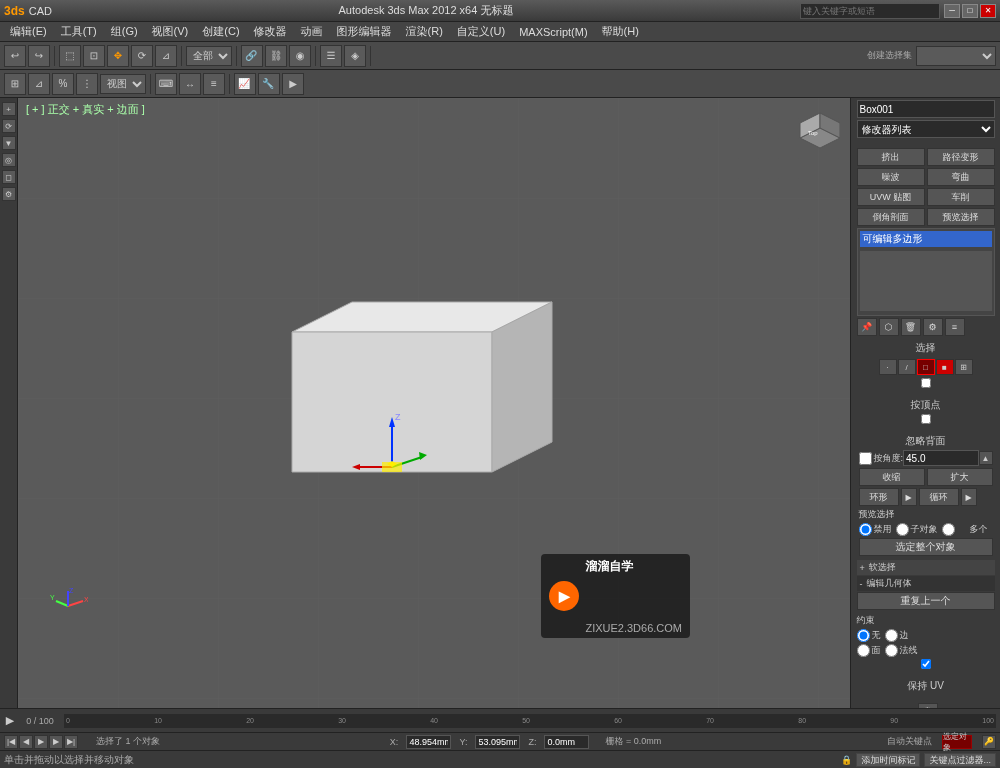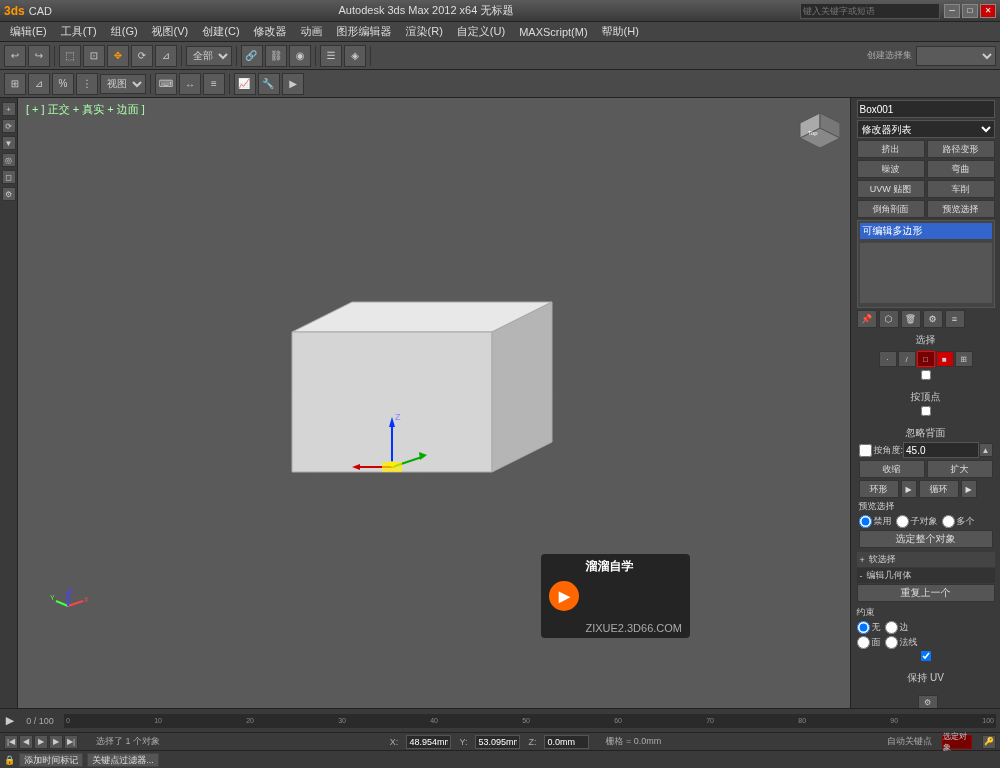--- a/index.html
+++ b/index.html
@@ -122,21 +122,21 @@
     .panel-name-input {
       width: 100%; height: 18px;
       background: #2a2a2a; border: 1px solid #555;
       color: #fff; font-size: 10px; padding: 0 2px;
       margin-bottom: 2px;
     }
     .panel-select {
       width: 100%; height: 18px;
       background: #2a2a2a; border: 1px solid #555;
       color: #fff; font-size: 10px;
-      margin-bottom: 0;
+      margin-bottom: 8px;
     }
 
     .panel-btn-row { display: flex; gap: 2px; margin-bottom: 2px; }
     .panel-btn {
       flex: 1; height: 18px;
       background: #555; border: 1px solid #333;
       color: #ddd; font-size: 9px; cursor: pointer;
       display: flex; align-items: center; justify-content: center;
     }
 
@@ -552,21 +552,21 @@
           <div style="display:flex;align-items:center;gap:2px;">
             <input type="radio" name="preview" id="r-off" checked="" style="">
             <label for="r-off" style="font-size:9px;color:#ccc;">禁用</label>
           </div>
           <div style="display:flex;align-items:center;gap:2px;">
             <input type="radio" name="preview" id="r-sub" style="">
             <label for="r-sub" style="font-size:9px;color:#ccc;">子对象</label>
           </div>
           <div style="display:flex;align-items:center;gap:2px;">
             <input type="radio" name="preview" id="r-multi" style="">
-            <label for="r-multi" style="font-size:9px;color:#ccc;">多个</label>
+            <label for="r-multi" style="font-size:9px;color:#ccc;margin-left:13px;">多个</label>
           </div>
         </div>
 
         
         <button class="full-btn">选定整个对象</button>
       </div>
 
       
       <div class="collapsible-row">
         <span class="plus-icon">+</span>
@@ -663,18 +663,19 @@
   <span style="font-size:9px;color:#aaa;">Z:</span>
   <input class="coord-input" type="text" value="0.0mm" style="">
   <span style="font-size:9px;color:#aaa;margin-left:8px;">栅格 = 0.0mm</span>
   <div style="flex:1;"></div>
   <span style="font-size:9px;color:#aaa;">自动关键点</span>
   <div style="width:30px;height:14px;background:#700;border:1px solid #900;font-size:8px;display:flex;align-items:center;justify-content:center;cursor:pointer;margin:0 2px;">选定对象</div>
   <div style="width:14px;height:14px;background:#555;border:1px solid #333;font-size:8px;display:flex;align-items:center;justify-content:center;cursor:pointer;">🔑</div>
 </div>
 
 <div id="status-bar2">
+  <span class="status-text">单击并拖动以选择并移动对象</span>
   <div class="status-right">
     <span style="font-size:9px;color:#888;">🔒</span>
     <div class="status-btn">添加时间标记</div>
     <div class="status-btn">关键点过滤器...</div>
   </div>
 </div>
 
 </body></html>

